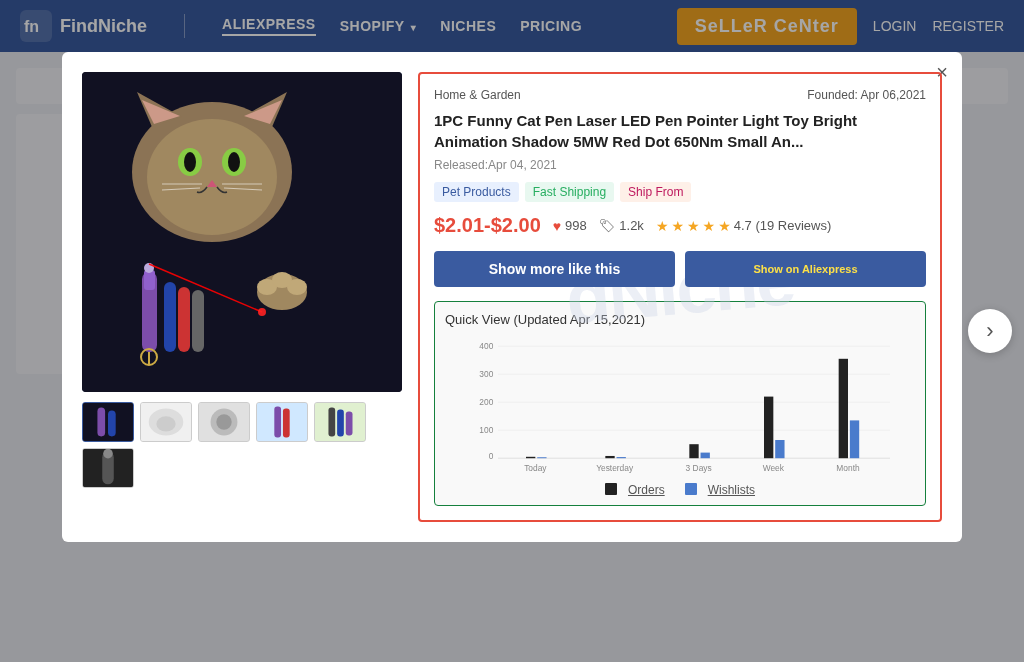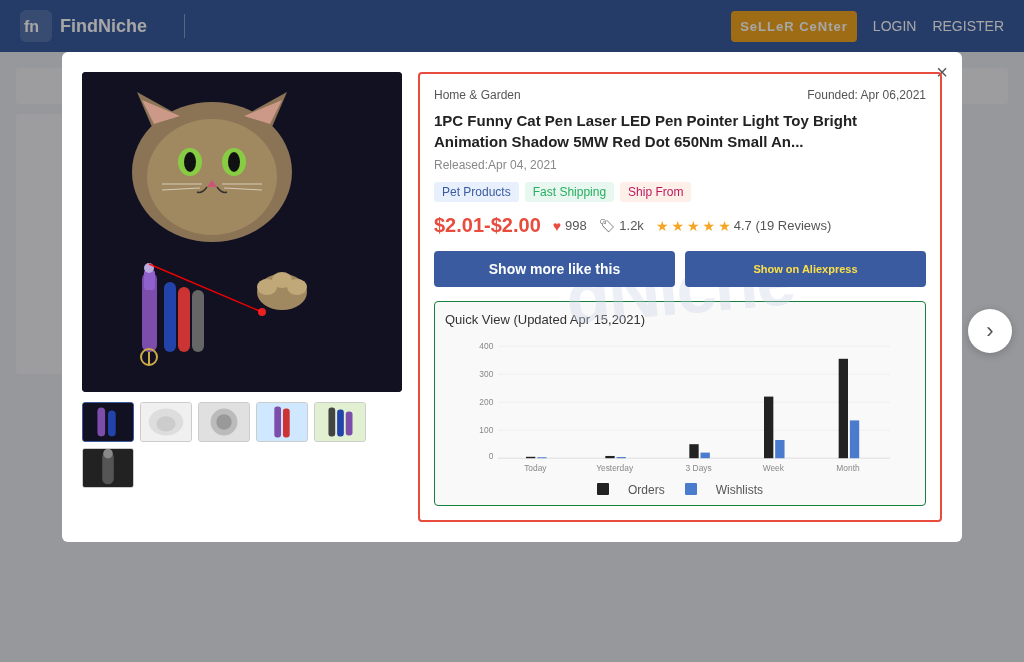--- a/index.html
+++ b/index.html
@@ -54,24 +54,24 @@
     .nav-right {
       margin-left: auto;
       display: flex;
       align-items: center;
       gap: 16px;
     }
     .seller-btn {
       background: #f5a623;
       color: white;
       border: none;
-      padding: 8px 9px;
+      padding: 8px 18px;
       border-radius: 4px;
       font-weight: 700;
-      font-size: 13px;
+      font-size: 18px;
       cursor: pointer;
       letter-spacing: 1px;
     }
     .nav-auth {
       color: white;
       font-size: 14px;
       font-weight: 500;
       cursor: pointer;
     }
 
@@ -307,21 +307,22 @@
     .chart-legend {
       display: flex;
       justify-content: center;
       gap: 20px;
       margin-top: 4px;
       font-size: 12px;
       color: #555;
     }
     .legend-item {
       display: flex;
-      gap: 19px;
+      gap: 11px;
+      text-decoration: underline;
     }
     .legend-box {
       width: 12px;
       height: 12px;
       border-radius: 1px;
     }
     .legend-orders { background: #222; }
     .legend-wishlists { background: #4a7bcc; }
 
     
@@ -386,20 +387,29 @@
 
 <nav class="navbar">
   <div class="logo">
     <svg class="logo-icon" viewBox="0 0 32 32" fill="none">
       <rect width="32" height="32" rx="6" fill="rgba(255,255,255,0.15)"></rect>
       <text x="4" y="22" font-size="16" fill="white" font-weight="900">fn</text>
     </svg>
     <span>FindNiche</span>
   </div>
   <div class="nav-divider"></div>
+  <div class="nav-links">
+    <span class="nav-link active">ALIEXPRESS</span>
+    <span class="nav-link">
+      <span>SHOPIFY</span>
+      <span class="chevron">▾</span>
+    </span>
+    <span class="nav-link">NICHES</span>
+    <span class="nav-link">PRICING</span>
+  </div>
   <div class="nav-right">
     <button class="seller-btn">SeLLeR CeNter</button>
     <span class="nav-auth">LOGIN</span>
     <span class="nav-auth">REGISTER</span>
   </div>
 </nav>
 
 <div class="overlay"></div>
 
 <div class="modal">

